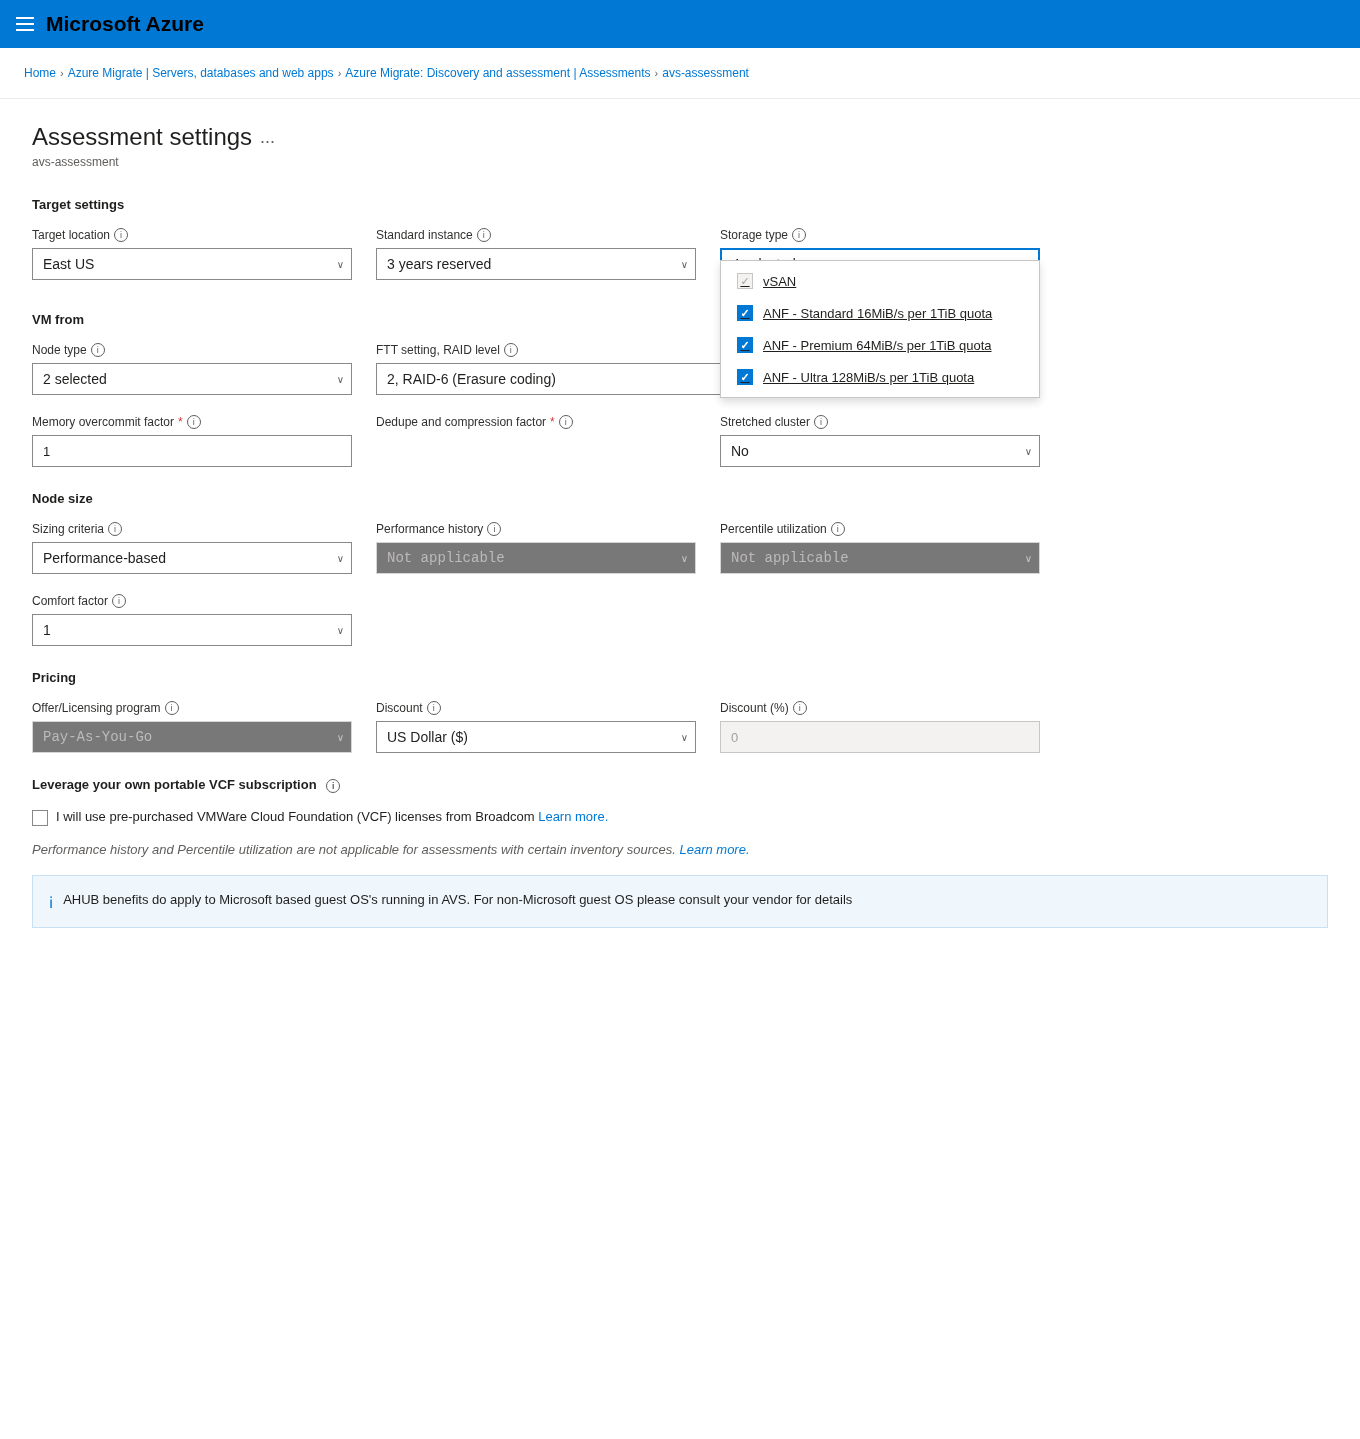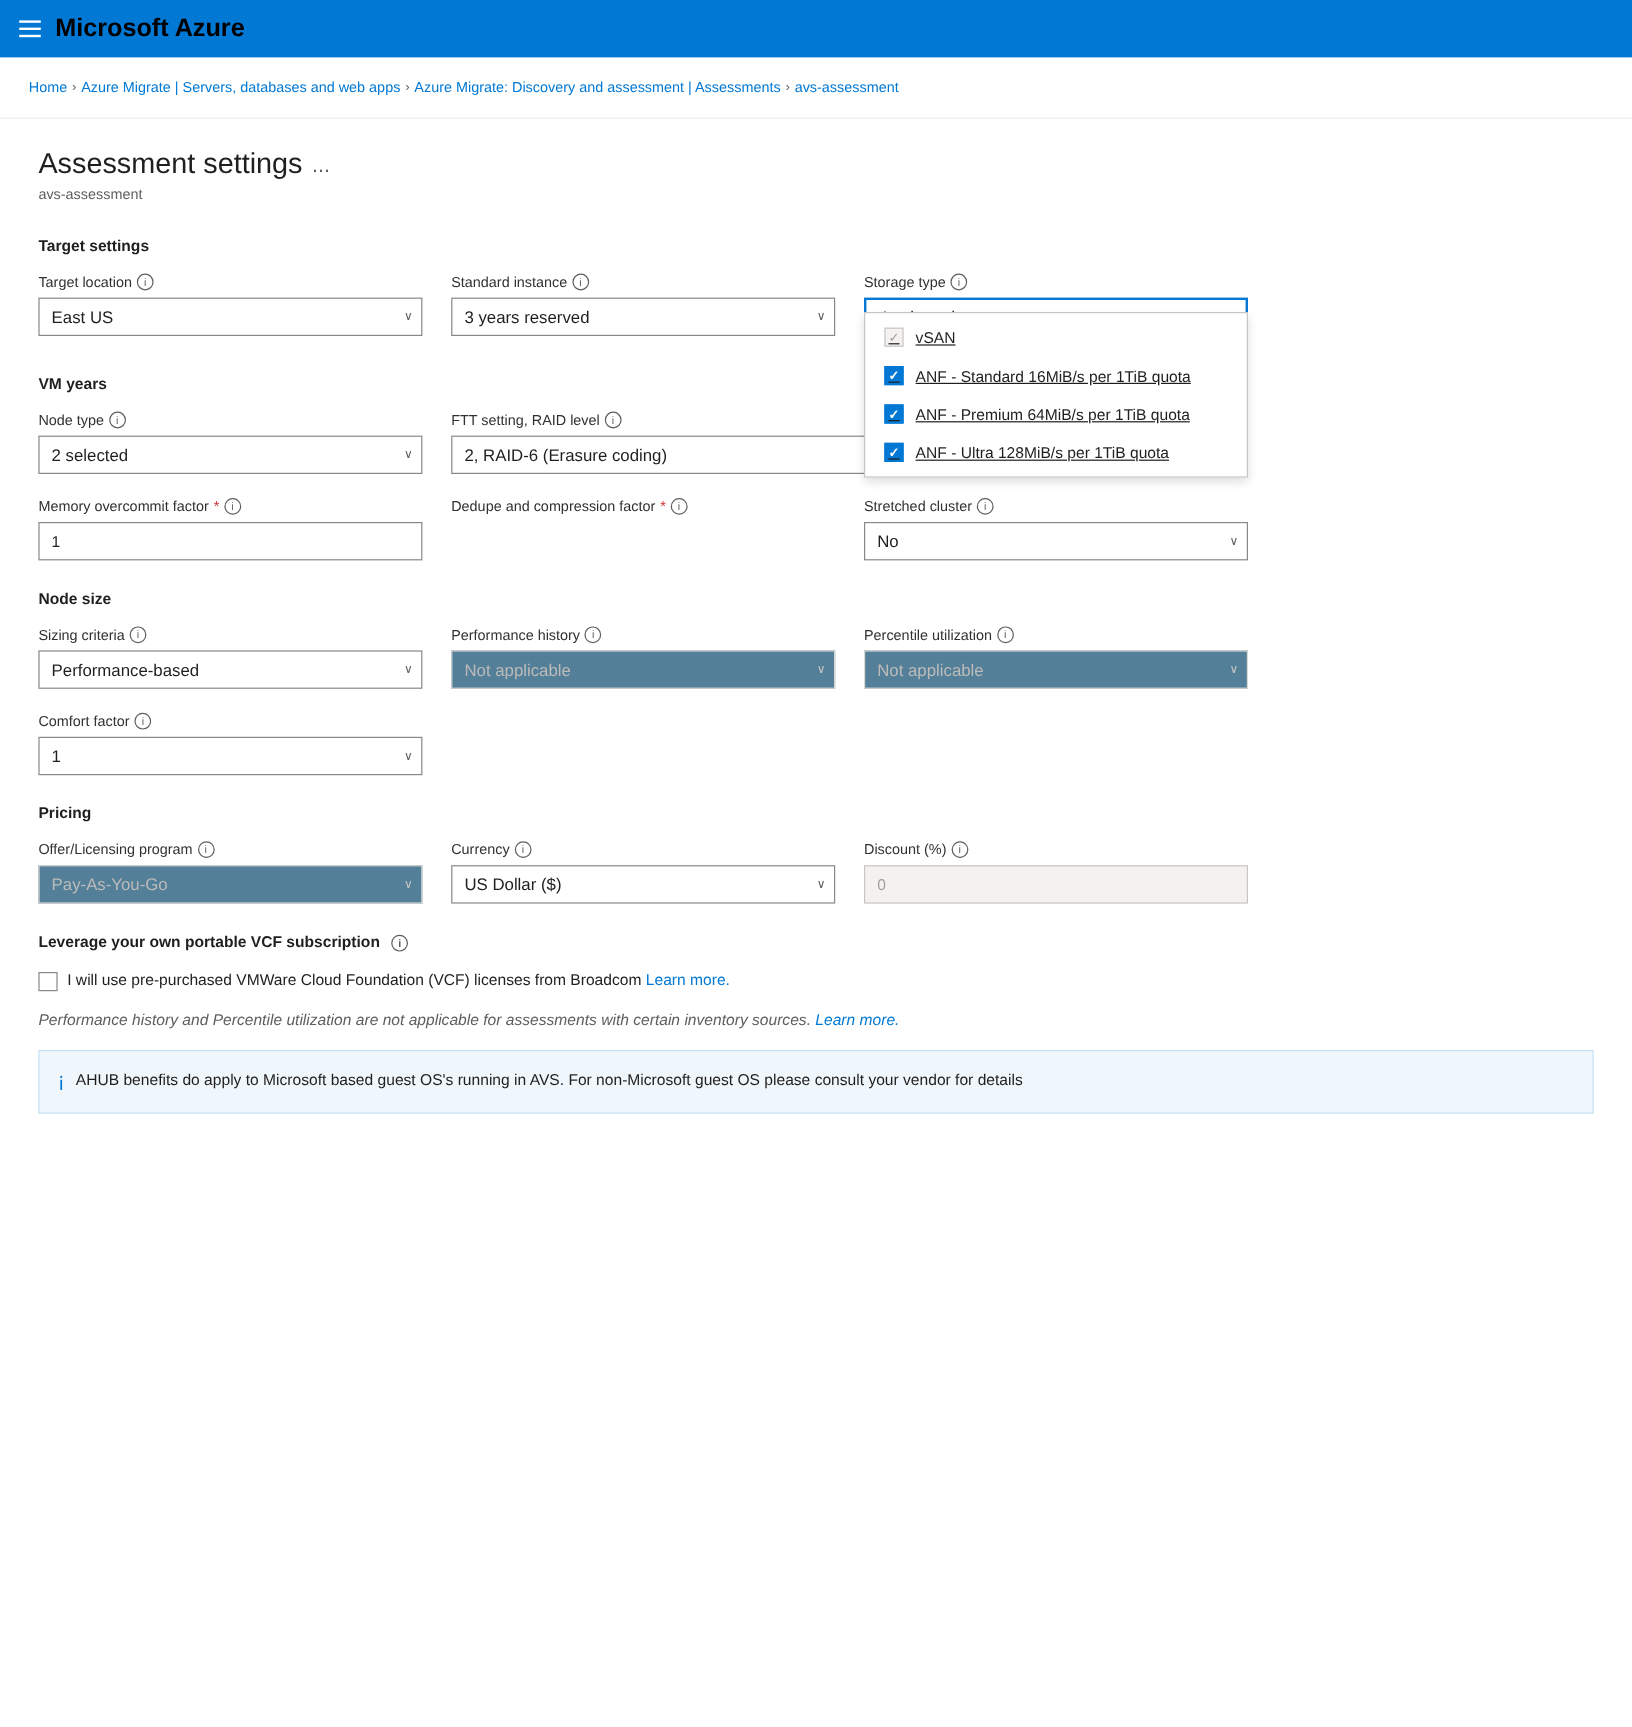--- a/index.html
+++ b/index.html
@@ -128,24 +128,25 @@
       border: 1px solid #8a8886;
       background: white;
       padding: 6px 32px 6px 10px;
       font-size: 14px;
       color: #201f1e;
       appearance: none;
       cursor: pointer;
       height: 32px;
     }
     .select-field:disabled {
-      background: #0c4a6e;
+      background: #404040;
       color: #a19f9d;
       border-color: #c8c6c4;
       cursor: not-allowed;
+      font-family: Liberation Mono, monospace;
     }
     .select-field.highlighted {
       border: 2px solid #0078d4;
     }
     .chevron-icon {
       position: absolute;
       right: 8px;
       pointer-events: none;
       color: #605e5c;
       font-size: 10px;
@@ -361,21 +362,21 @@
           <div class="dropdown-item">
             <span class="checkbox-blue"></span>
             <span>ANF - Ultra 128MiB/s per 1TiB quota</span>
           </div>
         </div>
       </div>
     </div>
   </div>
 
   <div class="section-gap" style="margin-top:32px;">
-    <div class="section-title">VM years</div>
+    <div class="section-title">VM from</div>
 
     <div class="form-row">
 
       <div class="form-group">
         <label class="form-label">
           <span>Node type</span>
           <span class="info-icon">i</span>
         </label>
         <div class="select-wrapper">
           <select class="select-field"><option>2 selected</option></select>
@@ -492,21 +493,21 @@
           <span class="info-icon">i</span>
         </label>
         <div class="select-wrapper">
           <select class="select-field" disabled=""><option>Pay-As-You-Go</option></select>
           <span class="chevron-icon" style="color:#c8c6c4;">∨</span>
         </div>
       </div>
 
       <div class="form-group">
         <label class="form-label">
-          <span>Currency</span>
+          <span>Discount</span>
           <span class="info-icon">i</span>
         </label>
         <div class="select-wrapper">
           <select class="select-field"><option>US Dollar ($)</option></select>
           <span class="chevron-icon">∨</span>
         </div>
       </div>
 
       <div class="form-group">
         <label class="form-label">

